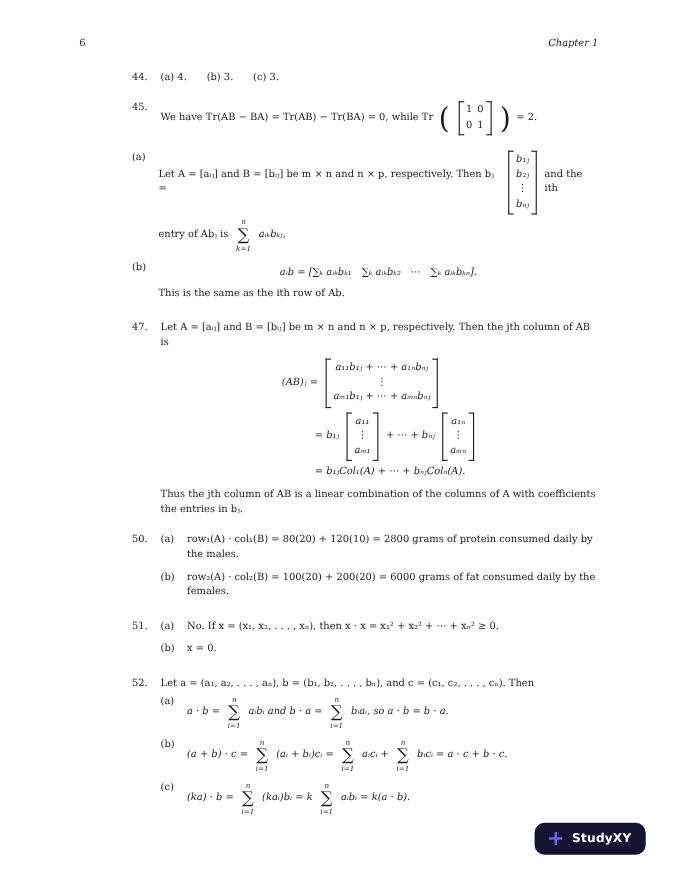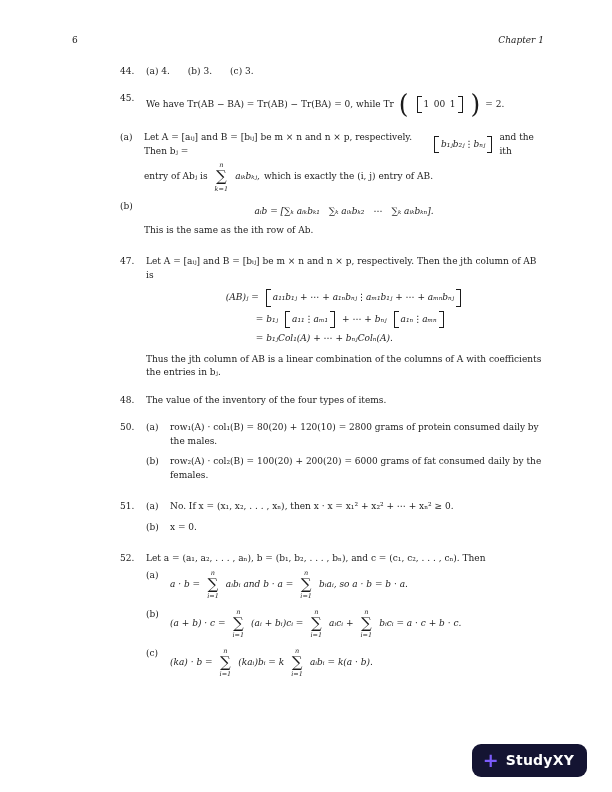--- a/index.html
+++ b/index.html
@@ -14,41 +14,41 @@
   .chapter { font-style:italic; }
   .item { display:flex; margin-bottom:11px;margin-left:48px; }
   .inum { width:26px; flex-shrink:0; }
   .ibody { flex:1; min-width:0; }
   .sub { display:flex; margin-bottom:4px; }
   .slabel { width:24px; flex-shrink:0; }
   .sbody { flex:1; min-width:0; }
   .line { display:flex; align-items:center; gap:4px; margin-bottom:3px; }
   .para { margin-bottom:3px; }
   .mi { font-style:italic; }
-  .mat { display:inline-flex; flex-direction:row; align-items:center; position:relative; padding:2px 7px; margin:0 3px; }
+  .mat { display:inline-flex; flex-direction:column; align-items:center; position:relative; padding:2px 7px; margin:0 3px; }
   .mat::before, .mat::after { content:""; position:absolute; top:0; bottom:0; width:4px; }
   .mat::before { left:0; border-left:1px solid currentColor; border-top:1px solid currentColor; border-bottom:1px solid currentColor; }
   .mat::after  { right:0; border-right:1px solid currentColor; border-top:1px solid currentColor; border-bottom:1px solid currentColor; }
   .mr { line-height:1.5; white-space:nowrap; text-align:center; }
   .bp { font-size:25px; line-height:1; font-weight:300; margin:0 1px; transform:scaleY(1.05); }
   .bsum { display:inline-flex; flex-direction:column; align-items:center; margin:0 3px; }
   .bsum .lim { font-size:6.5px; line-height:1.25; font-style:italic; white-space:nowrap; }
   .bsum .sig { font-size:15px; line-height:1.05; font-style:normal; }
   .display { display:flex; justify-content:center; margin:5px 0; }
   .eqcol { display:flex; flex-direction:column; }
   .eline { display:flex; align-items:center; gap:4px; margin:2px 0; }
   .eline.ind { margin-left:30px; }
   .ans { margin-right:14px;text-align:right; }
   .logo {
     position:absolute; right:25px; bottom:15px; display:flex; align-items:center; gap:7px;
     background:#141432; border-radius:9px; padding:6px 13px 6px 11px;
     font-family:"DejaVu Sans",sans-serif;
   }
   .logo .plus { color:#7c5bfb; font-size:19px; font-weight:bold; line-height:0.9; }
-  .logo .brand { color:#ffffff; font-size:14px; font-weight:bold; letter-spacing:0.2px; }
+  .logo .brand { color:#ffffff; font-size:11px; font-weight:bold; letter-spacing:0.2px; }
 </style>
 </head>
 <body>
 
 <div class="sheet">
   <div class="content">
 
     <header class="pagehead">
       <span>6</span>
       <span class="chapter">Chapter 1</span>
@@ -98,21 +98,20 @@
               <span>and the ith</span>
             </div>
             <div class="line">
               <span>entry of Abⱼ is</span>
               <span class="bsum">
                 <span class="lim">n</span>
                 <span class="sig">∑</span>
                 <span class="lim">k=1</span>
               </span>
               <span class="mi">aᵢₖbₖⱼ,</span>
-              <span>which is exactly the (i, j) entry of AB.</span>
             </div>
           </div>
         </div>
 
         <div class="sub">
           <span class="slabel">(b)</span>
           <div class="sbody">
             <div class="display">
               <span class="mi">aᵢb = [∑ₖ aᵢₖbₖ₁  ∑ₖ aᵢₖbₖ₂  ⋯  ∑ₖ aᵢₖbₖₙ].</span>
             </div>
@@ -155,26 +154,20 @@
             <div class="eline ind">
               <span class="mi">= b₁ⱼCol₁(A) + ⋯ + bₙⱼColₙ(A).</span>
             </div>
           </div>
         </div>
 
         <p class="para">Thus the jth column of AB is a linear combination of the columns of A with coefficients the entries in bⱼ.</p>
       </div>
     </div>
 
-    <div class="item">
-      <span class="inum">48.</span>
-      <div class="ibody">
-        <p class="para">The value of the inventory of the four types of items.</p>
-      </div>
-    </div>
 
     <div class="item">
       <span class="inum">50.</span>
       <div class="ibody">
         <div class="sub">
           <span class="slabel">(a)</span>
           <div class="sbody">
               <p class="para">row₁(A) · col₁(B) = 80(20) + 120(10) = 2800 grams of protein consumed daily by the males.</p>
             </div>
         </div>

